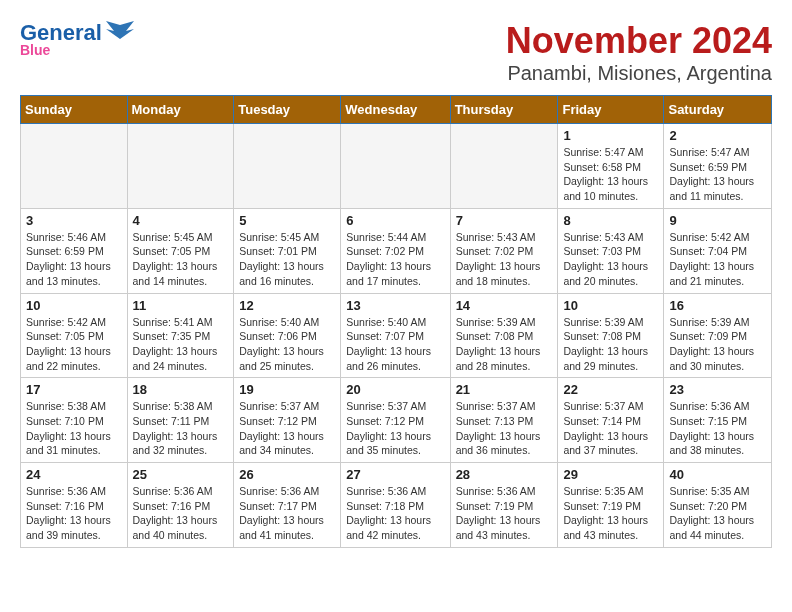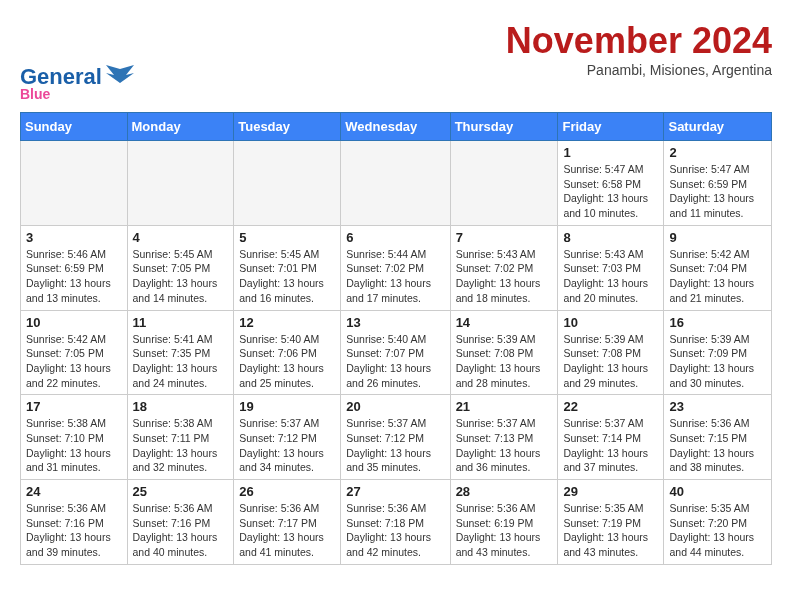--- a/index.html
+++ b/index.html
@@ -14,39 +14,39 @@
       display: flex;
       align-items: flex-start;
       justify-content: space-between;
       margin-bottom: 10px;
     }
     .logo {
       display: flex;
       flex-direction: column;
       align-items: flex-start;
     }
-    .logo-line1 { display: flex; align-items: center; gap: 2px; margin-top: 44px; }
+    .logo-line1 { display: flex; align-items: center; gap: 2px; }
     .title-section { text-align: right; }
     .title-section h1 {
       font-size: 36px;
       font-weight: bold;
       color: #b91c1c;
     }
     .title-section h2 {
-      font-size: 14px;
+      font-size: 20px;
       font-weight: normal;
       color: #444;
     }
     .calendar-table {
       width: 100%;
       border-collapse: collapse;
       font-size: 11px;
     }
     .calendar-table thead tr th {
-      background: #3b82f6;
+      background: #a16207;
       color: #fff;
       padding: 6px 4px;
       text-align: left;
       font-size: 13px;
       font-weight: bold;
       border: 1px solid #2e74b5;
     }
     .calendar-table tbody tr td {
       border: 1px solid #ccc;
       padding: 4px 5px;
@@ -276,21 +276,21 @@
           </td>
           <td>
             <span class="day-number">27</span>
             <div class="day-info">Sunrise: 5:36 AM
 Sunset: 7:18 PM
 Daylight: 13 hours and 42 minutes.</div>
           </td>
           <td>
             <span class="day-number">28</span>
             <div class="day-info">Sunrise: 5:36 AM
-Sunset: 6:19 PM
+Sunset: 7:19 PM
 Daylight: 13 hours and 43 minutes.</div>
           </td>
           <td>
             <span class="day-number">29</span>
             <div class="day-info">Sunrise: 5:35 AM
 Sunset: 7:19 PM
 Daylight: 13 hours and 43 minutes.</div>
           </td>
           <td>
             <span class="day-number">40</span>

